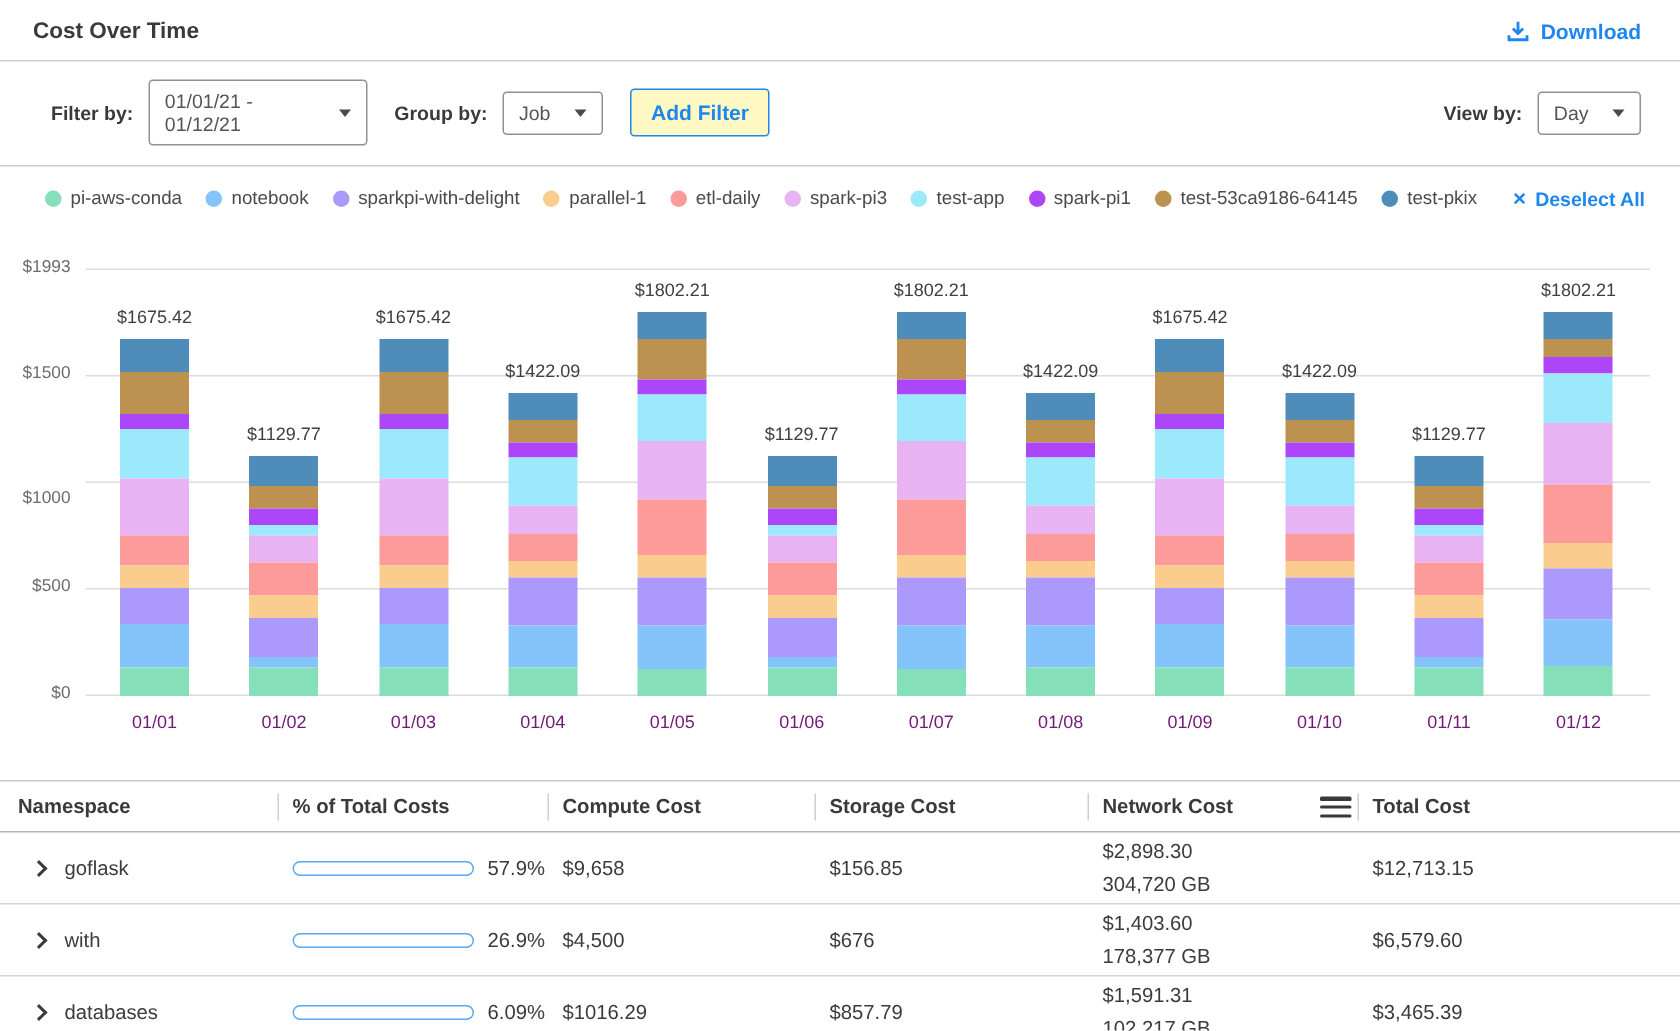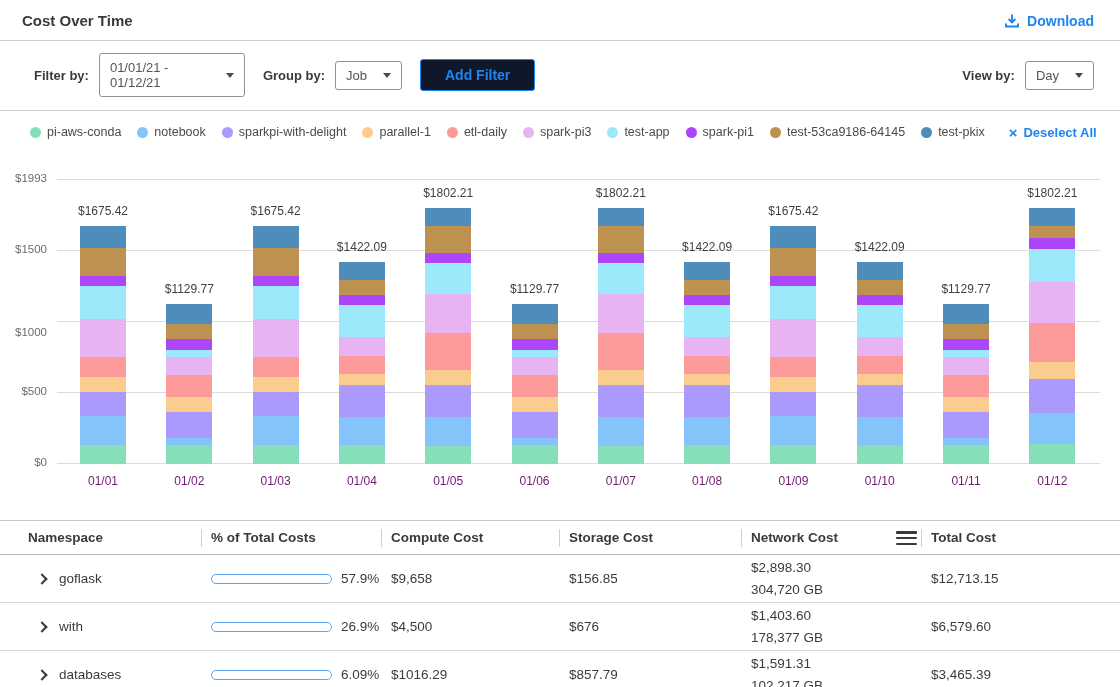--- a/index.html
+++ b/index.html
@@ -17,23 +17,23 @@
   .controls { display: flex; align-items: center; padding: 12px 26px 13px 34px;
               border-bottom: 1px solid #cfcfcf; }
   .ctl-label { font-size: 13px; font-weight: bold; color: #3a3a3a; margin-right: 10px; }
   .select { display: inline-flex; align-items: center; justify-content: space-between;
             border: 1px solid #919191; border-radius: 3px; background: #fff;
             padding: 6px 10px; font-size: 13px; color: #555; cursor: pointer; gap: 16px; }
   .caret { width: 0; height: 0; border-left: 4.5px solid transparent;
            border-right: 4.5px solid transparent; border-top: 5.5px solid #4a4a4a; }
   .gap-18 { margin-left: 18px; }
   .add-filter { margin-left: 18px; border: 1px solid #1E86F0; color: #1E86F0;
-                background: #0f172a; font-weight: bold; font-size: 14px;
+                background: #fef9c3; font-weight: bold; font-size: 14px;
                 font-family: "Liberation Sans", sans-serif;
-                padding: 7px 24px; border-radius: 3px; cursor: pointer; }
+                padding: 7px 13px; border-radius: 3px; cursor: pointer; }
   .view-group { margin-left: auto; display: flex; align-items: center; }
 
   
   .legend { display: flex; align-items: flex-start; padding: 14px 20px 10px 30px;
             gap: 16px; font-size: 12.5px; color: #4a4a4a; flex-wrap: nowrap; }
   .legend-item { display: flex; align-items: center; gap: 6px; cursor: pointer; white-space: nowrap; }
   .dot { width: 11px; height: 11px; border-radius: 50%; flex: 0 0 auto; }
   .deselect { display: flex; align-items: center; gap: 6px; color: #1E86F0;
               font-weight: bold; font-size: 13px; cursor: pointer; margin-left: 8px; white-space: nowrap; }
   .deselect .x { font-size: 15px; line-height: 1; }
@@ -47,21 +47,21 @@
   .bar { position: absolute; bottom: 0; display: flex; flex-direction: column-reverse; }
   .seg { width: 100%; }
   .bar-total { position: absolute; width: 90px; text-align: center;
                font-size: 12px; color: #3f3f3f; }
   .xtick { position: absolute; top: 294px; width: 60px; text-align: center;
            font-size: 12px; color: #701a75; }
 
   
   .tbl { margin-top: 25px; border-top: 1px solid #c9c9c9; }
   .trow, .thead { display: grid; grid-template-columns: 183px 180px 178px 182px 180px 1fr;
-                  padding-left: 28px; align-items: center; }
+                  padding-left: 12px; align-items: center; }
   .thead { height: 34px; border-bottom: 1px solid #b5b5b5; font-weight: bold;
            font-size: 13.5px; color: #3a3a3a; }
   .thead .hcell { position: relative; height: 100%; display: flex; align-items: center; }
   .thead .hcell.sep::before { content: ""; position: absolute; left: -10px; top: 8px;
            width: 1px; height: 18px; background: #cfcfcf; }
   .burger { position: absolute; right: 14px; top: 8px; width: 21px; height: 18px;
             display: flex; flex-direction: column; justify-content: space-between;
             padding: 2px 0; cursor: pointer; }
   .burger div { height: 2.5px; background: #3a3a3a; border-radius: 1px; }
   .trow { height: 48px; border-bottom: 1px solid #d4d4d4; font-size: 13.5px; color: #3b3b3b; }

